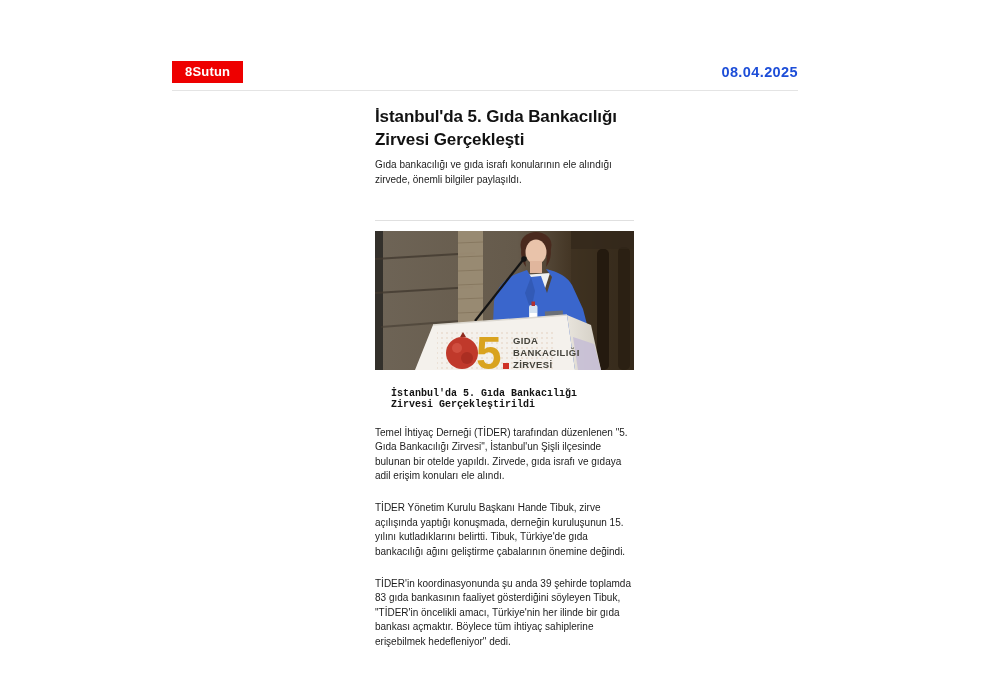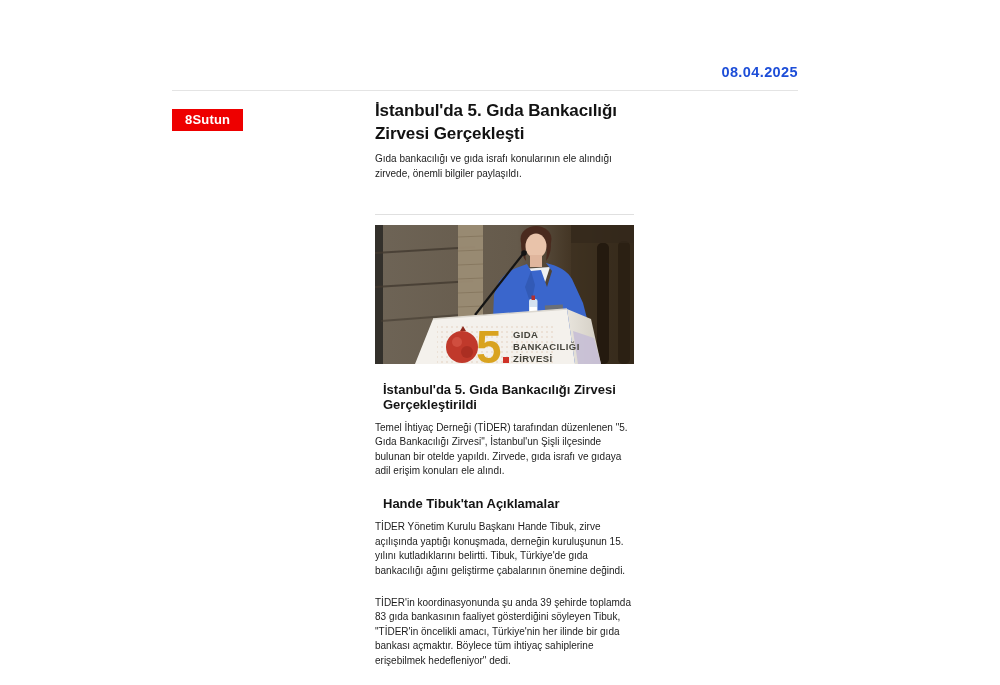--- a/index.html
+++ b/index.html
@@ -16,21 +16,20 @@
     position: absolute;
     left: 172px;
     top: 61px;
     background: #ee0000;
     color: #ffffff;
     font-size: 13px;
     font-weight: 700;
     padding: 3px 13px 4px 13px;
     letter-spacing: 0.2px;
     cursor: pointer;
-    margin-top: 48px;
   }
   .date-label {
     position: absolute;
     top: 64px;
     right: 202px;
     font-size: 14.5px;
     font-weight: 700;
     color: #1d4ed8;
     letter-spacing: 0.4px;
   }
@@ -38,21 +37,21 @@
     position: absolute;
     left: 172px;
     top: 90px;
     width: 626px;
     height: 1px;
     background: #e4e4e4;
   }
   .article {
     position: absolute;
     left: 375px;
-    top: 100px;
+    top: 106px;
     width: 259px;
   }
   .article-title {
     margin: 0;
     font-size: 17px;
     line-height: 1.33;
     font-weight: 700;
     color: #121212;
     letter-spacing: -0.1px;
   }
@@ -70,24 +69,25 @@
   }
   .article-photo {
     display: block;
     margin-top: 10px;
     width: 259px;
     height: 139px;
   }
   .section { margin-top: 18px; }
   .section:first-of-type { margin-top: 13px; }
   .section-heading {
-    margin: 8px;
-    font-size: 13px;
+    margin: 16px;
+    font-size: 10px;
     font-weight: 700;
     color: #141414;
+    font-family: Liberation Mono, monospace;
   }
   .section-paragraph {
     margin: 9px 0 0 0;
     font-size: 10px;
     line-height: 1.44;
     color: #1c1c1c;
   }
 </style>
 </head>
 <body>
@@ -188,21 +188,20 @@
         </g>
       </g>
     </svg>
 
     <div class="section">
       <h2 class="section-heading">İstanbul'da 5. Gıda Bankacılığı Zirvesi Gerçekleştirildi</h2>
       <p class="section-paragraph">Temel İhtiyaç Derneği (TİDER) tarafından düzenlenen "5. Gıda Bankacılığı Zirvesi", İstanbul'un Şişli ilçesinde bulunan bir otelde yapıldı. Zirvede, gıda israfı ve gıdaya adil erişim konuları ele alındı.</p>
     </div>
 
     <div class="section">
-      <h2 class="section-heading">Hande Tibuk'tan Açıklamalar</h2>
       <p class="section-paragraph">TİDER Yönetim Kurulu Başkanı Hande Tibuk, zirve açılışında yaptığı konuşmada, derneğin kuruluşunun 15. yılını kutladıklarını belirtti. Tibuk, Türkiye'de gıda bankacılığı ağını geliştirme çabalarının önemine değindi.</p>
     </div>
 
     <div class="section">
       <p class="section-paragraph">TİDER'in koordinasyonunda şu anda 39 şehirde toplamda 83 gıda bankasının faaliyet gösterdiğini söyleyen Tibuk, "TİDER'in öncelikli amacı, Türkiye'nin her ilinde bir gıda bankası açmaktır. Böylece tüm ihtiyaç sahiplerine erişebilmek hedefleniyor" dedi.</p>
     </div>
 
   </div>
 </div>
 

